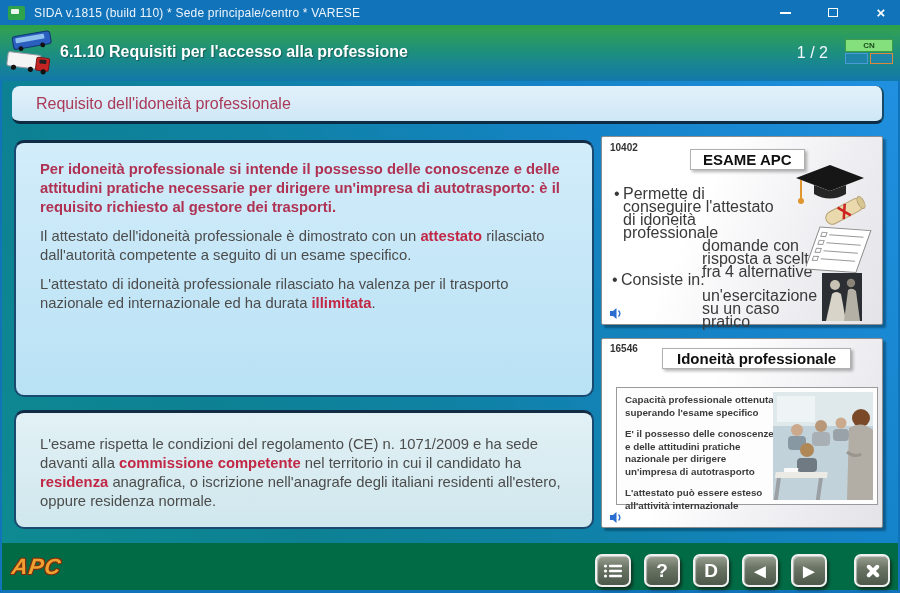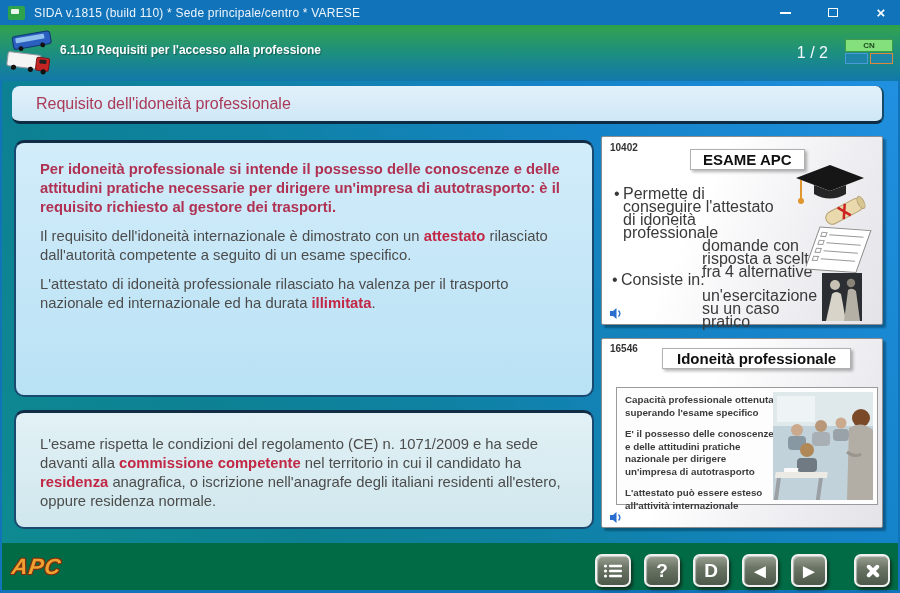--- a/index.html
+++ b/index.html
@@ -18,21 +18,21 @@
   .win-btn { width:22px; height:19px; display:flex; align-items:center; justify-content:center; color:#fff; cursor:default; }
   .glyph-min { width:11px; height:0; border-bottom:2px solid #fff; }
   .glyph-max { width:10px; height:9px; border:1.5px solid #fff; }
   .glyph-close { font-size:15px; line-height:1; color:#fff; font-weight:bold; }
 
   
   .topline { position:absolute; left:0; top:25px; width:900px; height:4px; background:#2da04b; }
   .header { position:absolute; left:0; top:29px; width:900px; height:52px;
             background:linear-gradient(#31a055 0%, #1d8f7e 45%, #1178ab 100%); }
   .truck-icon { position:absolute; left:6px; top:1px; }
-  .header-title { position:absolute; left:60px; top:14px; color:#fff; font-size:12px; font-weight:bold;
+  .header-title { position:absolute; left:60px; top:14px; color:#fff; font-size:16px; font-weight:bold;
                   text-shadow:1px 1px 1px rgba(0,0,0,.35); }
   .page-indicator { position:absolute; right:72px; top:15px; color:#f2f8fd; font-size:16px; }
   .cn-widget { position:absolute; right:7px; top:10px; width:48px; }
   .cn-box { width:48px; height:13px; background:#84e07c; border:1px solid #3f9c46; color:#1c4a1e;
             font-size:8px; font-weight:bold; text-align:center; line-height:11px; }
   .cn-toggles { display:flex; gap:2px; margin-top:1px; }
   .cn-toggle { width:23px; height:11px; background:#1e84a8; }
   .cn-toggle.blue { border:1px solid #4a9ad8; }
   .cn-toggle.orange { border:1px solid #d8893a; }
 
@@ -146,21 +146,21 @@
   </div>
 
   <div class="main">
 
     <div class="subtitle-bar">
       <span class="subtitle-text">Requisito dell'idoneità professionale</span>
     </div>
 
     <div class="content-box box1">
       <p class="lead">Per idoneità professionale si intende il possesso delle conoscenze e delle attitudini pratiche necessarie per dirigere un'impresa di autotrasporto: è il requisito richiesto al gestore dei trasporti.</p>
-      <p><span>Il requisito dell'idoneità internazionale è dimostrato con un </span><span class="hl">attestato</span><span> rilasciato dall'autorità competente a seguito di un esame specifico.</span></p>
+      <p><span>Il attestato dell'idoneità professionale è dimostrato con un </span><span class="hl">attestato</span><span> rilasciato dall'autorità competente a seguito di un esame specifico.</span></p>
       <p><span>L'attestato di idoneità professionale rilasciato ha valenza per il trasporto nazionale ed internazionale ed ha durata </span><span class="hl">illimitata</span><span>.</span></p>
     </div>
 
     <div class="content-box box2">
       <p><span>L'esame rispetta le condizioni del regolamento (CE) n. 1071/2009 e ha sede davanti alla </span><span class="hl">commissione competente</span><span> nel territorio in cui il candidato ha </span><span class="hl">residenza</span><span> anagrafica, o iscrizione nell'anagrafe degli italiani residenti all'estero, oppure residenza normale.</span></p>
     </div>
 
     <div class="panel panel1">
       <span class="panel-code">10402</span>
       <span class="panel-title-box p1-title">ESAME APC</span>

